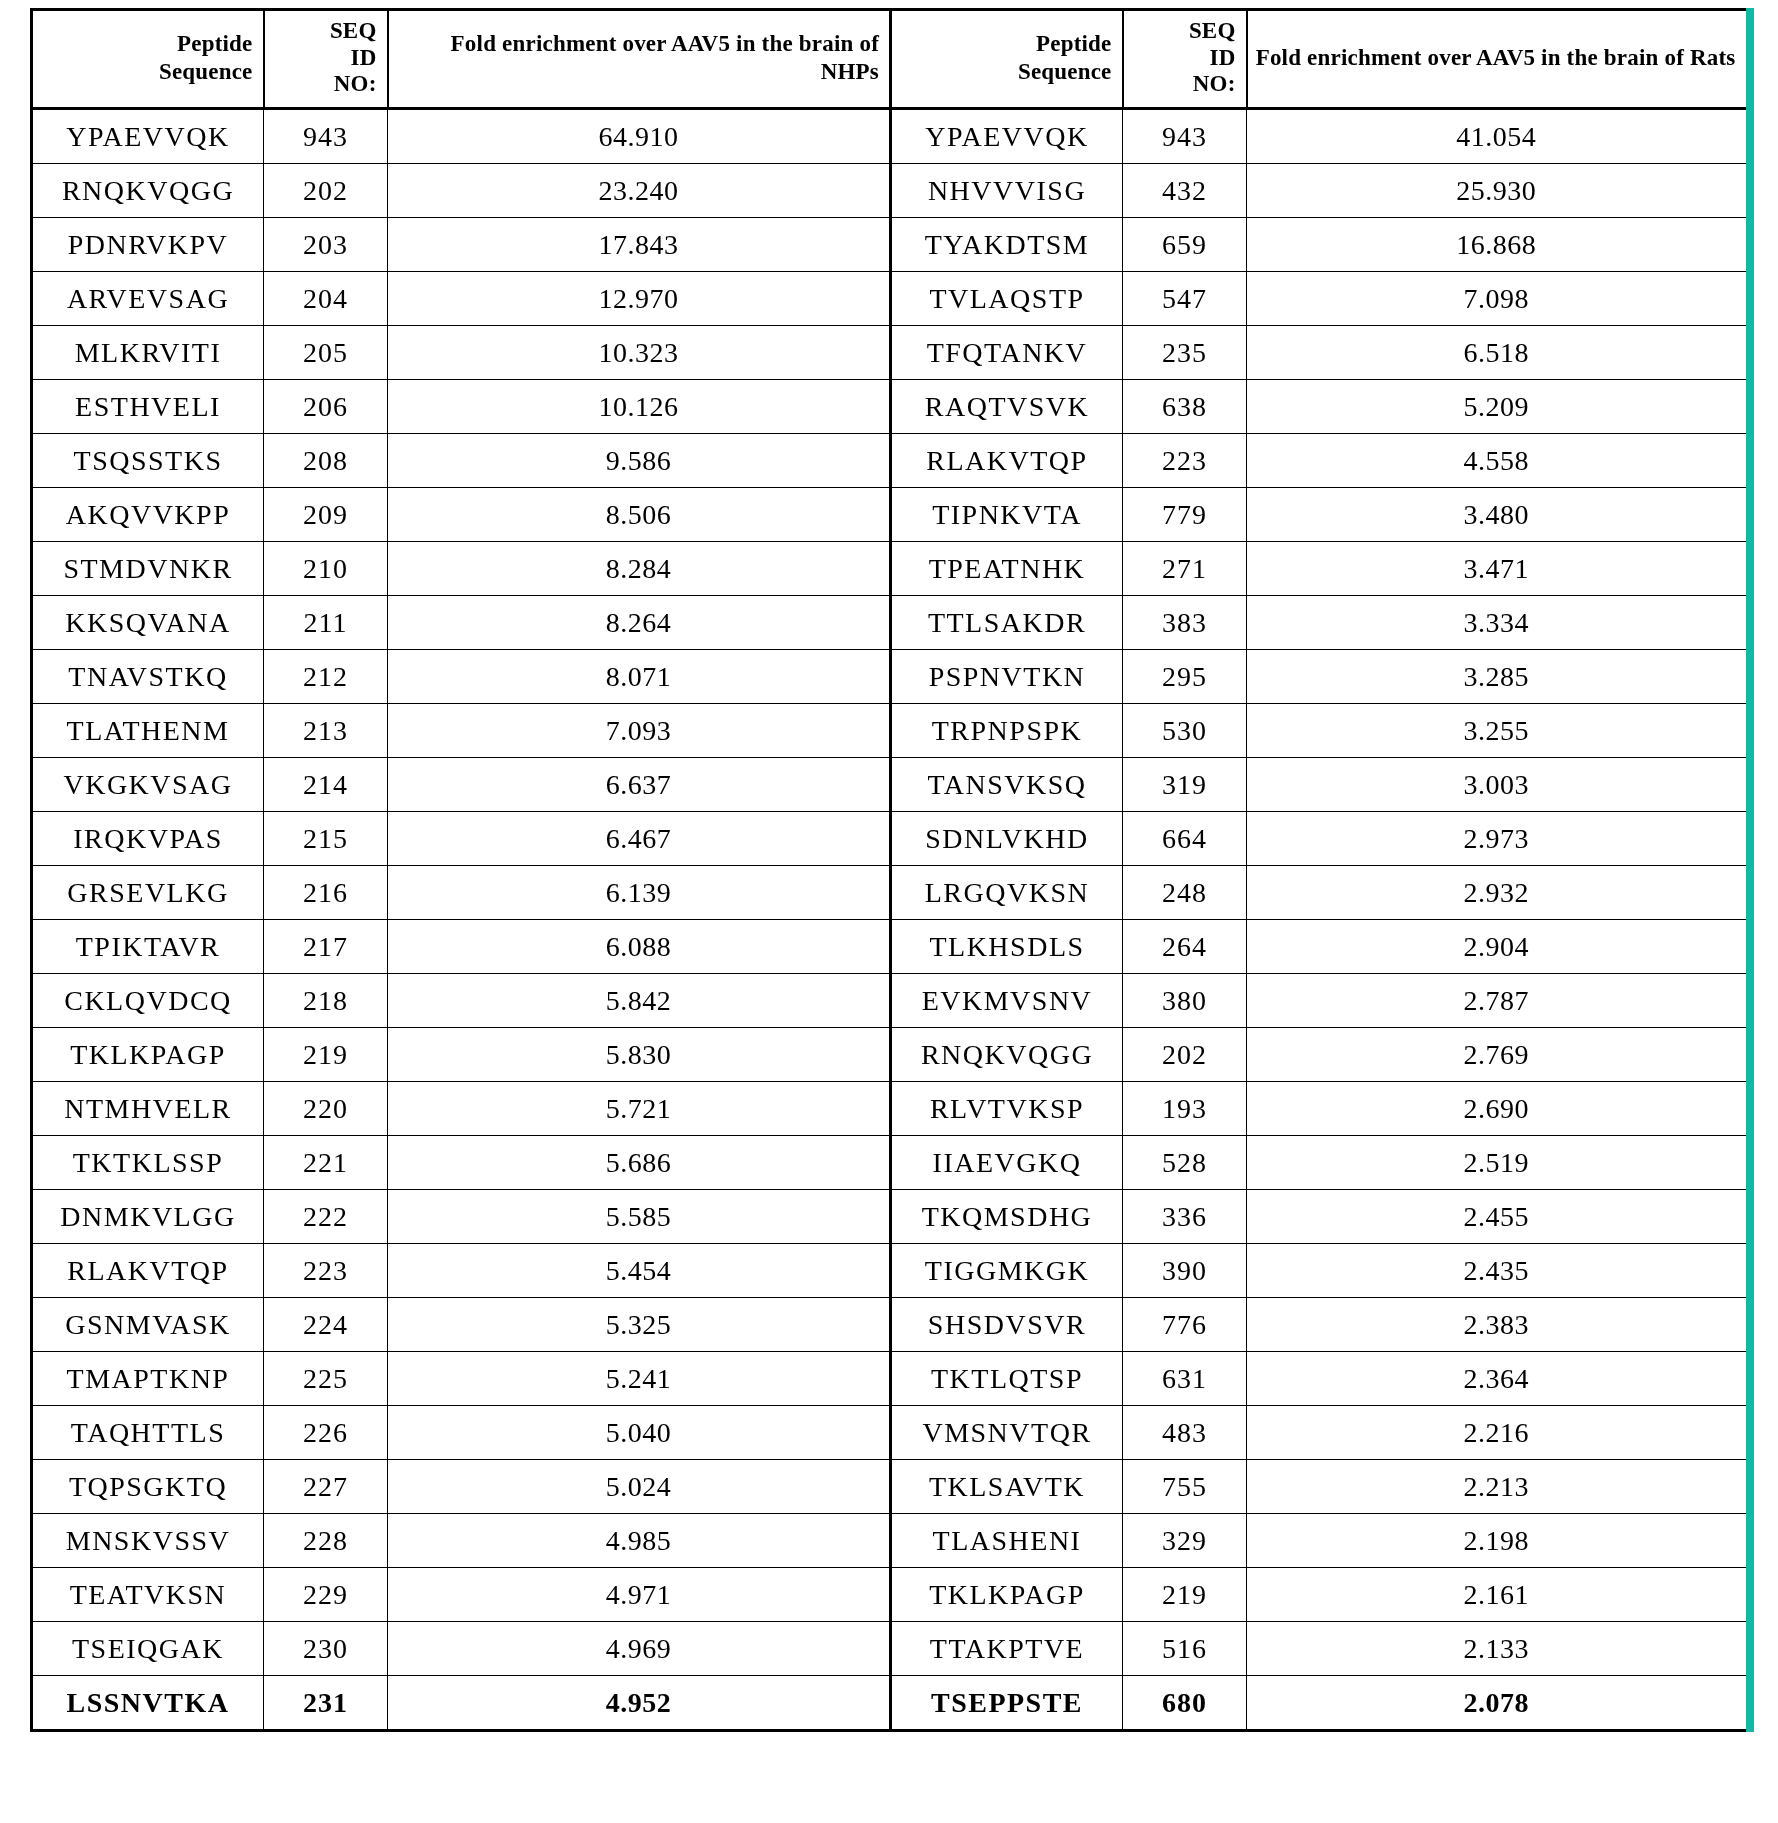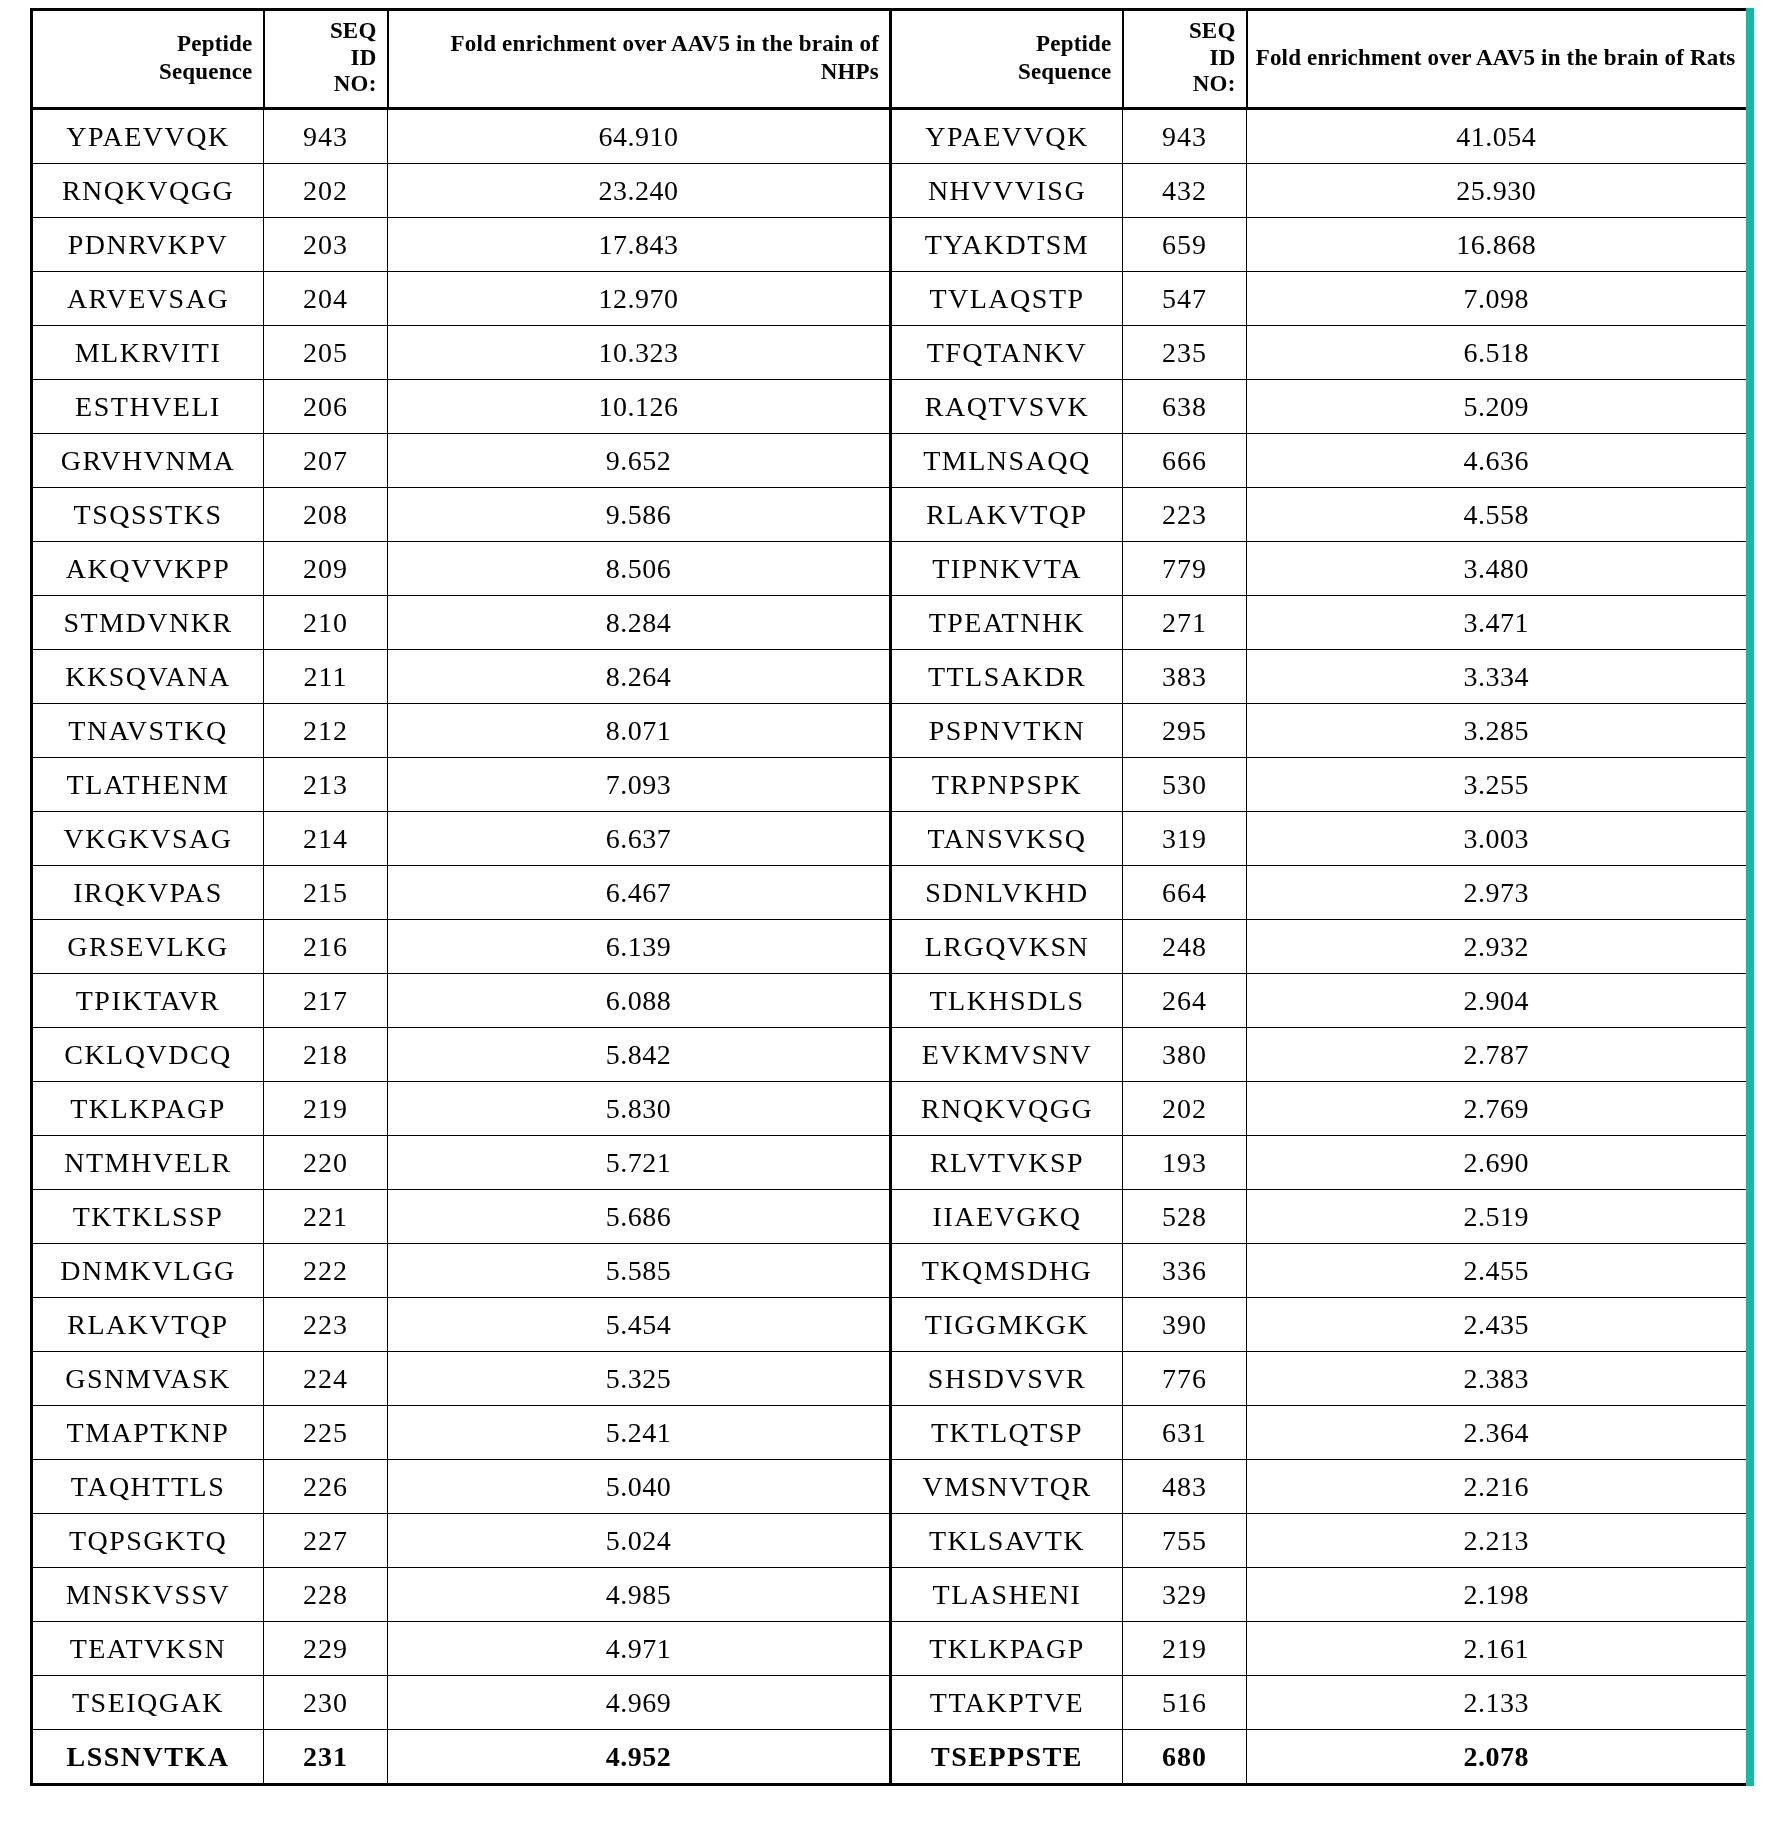--- a/index.html
+++ b/index.html
@@ -163,28 +163,20 @@
         </tr>
         <tr>
           <td class="pep edge-l">ESTHVELI</td>
           <td class="seq">206</td>
           <td class="fold">10.126</td>
           <td class="pep sep-left">RAQTVSVK</td>
           <td class="seq">638</td>
           <td class="fold edge-r">5.209</td>
         </tr>
         <tr>
-          <td class="pep edge-l">GRVHVNMA</td>
-          <td class="seq">207</td>
-          <td class="fold">9.652</td>
-          <td class="pep sep-left">TMLNSAQQ</td>
-          <td class="seq">666</td>
-          <td class="fold edge-r">4.636</td>
-        </tr>
-        <tr>
           <td class="pep edge-l">TSQSSTKS</td>
           <td class="seq">208</td>
           <td class="fold">9.586</td>
           <td class="pep sep-left">RLAKVTQP</td>
           <td class="seq">223</td>
           <td class="fold edge-r">4.558</td>
         </tr>
         <tr>
           <td class="pep edge-l">AKQVVKPP</td>
           <td class="seq">209</td>

